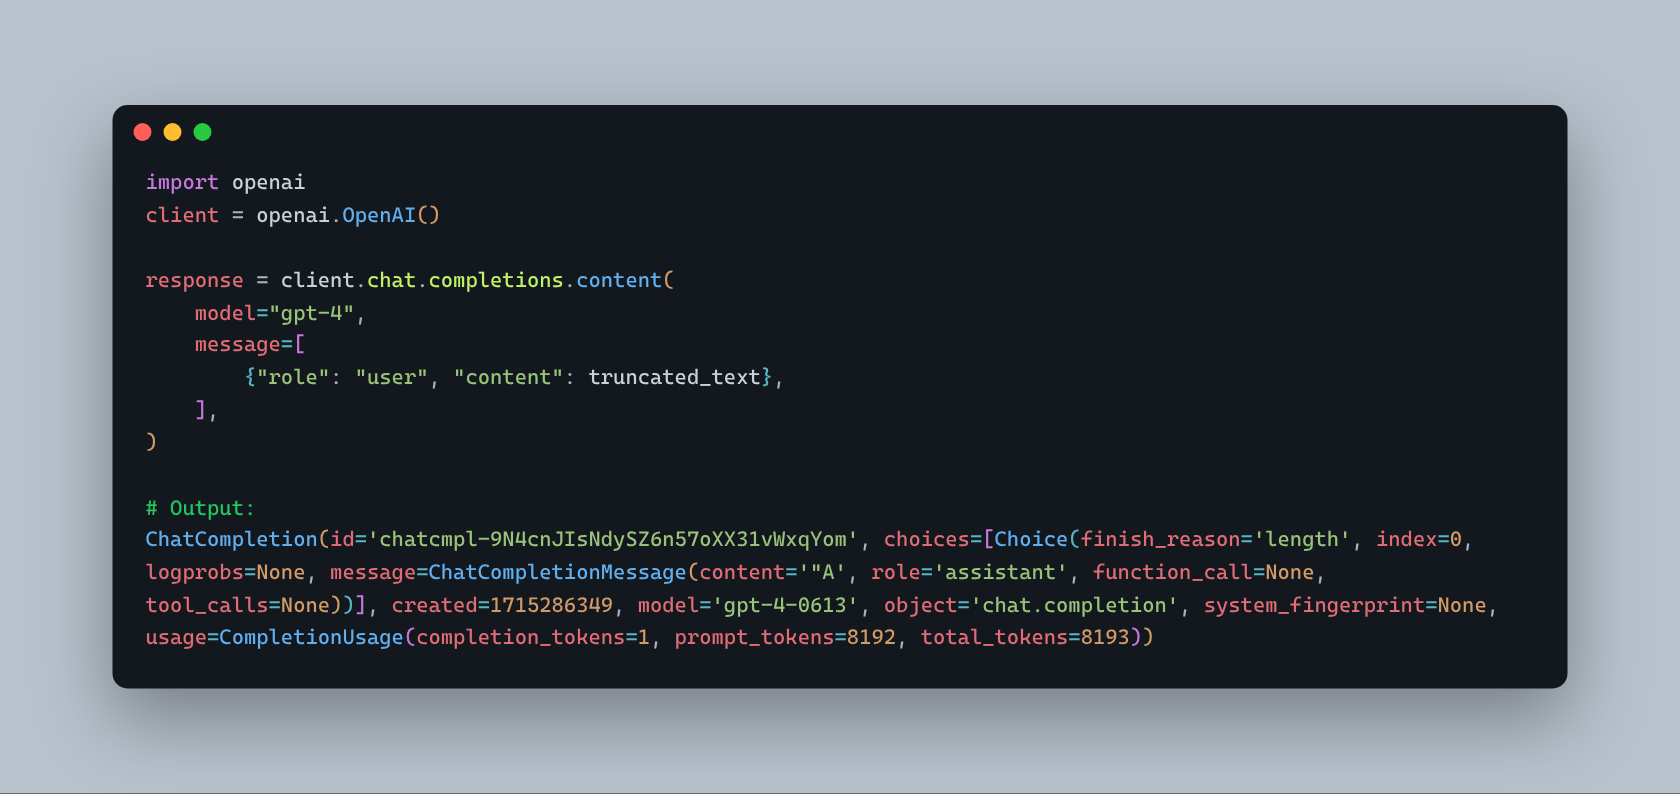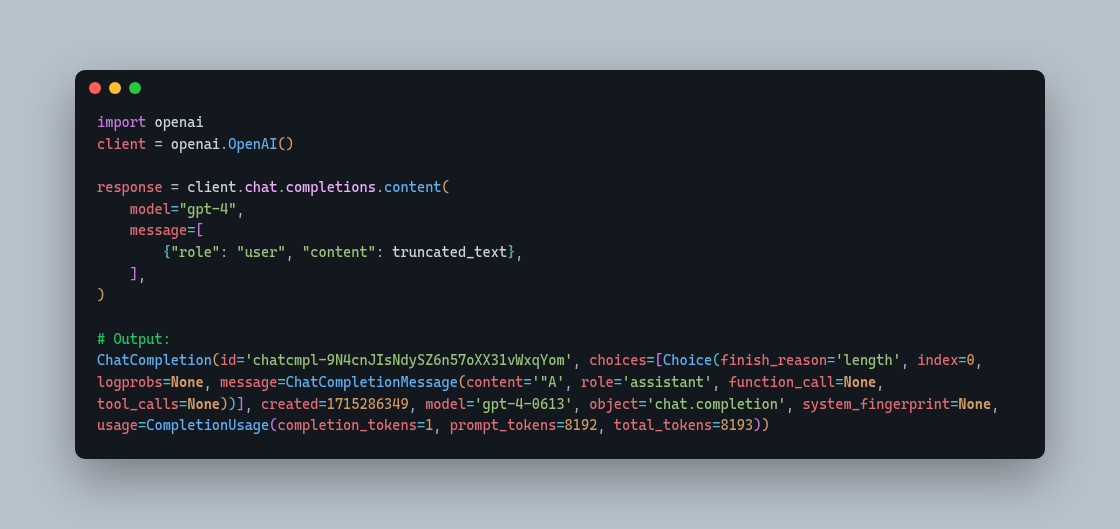--- a/index.html
+++ b/index.html
@@ -43,24 +43,24 @@
     white-space: pre-wrap;
     word-break: break-word;
     color: #c9d1d9;
     font-family: ui-monospace, "SF Mono", "Cascadia Code", Menlo, Consolas, monospace;
   }
   .kw   { color: #c678dd; }
   .mod  { color: #c9d1d9; }
   .var  { color: #e06c75; }
   .op   { color: #56b6c2; }
   .func { color: #61afef; }
-  .attr { color: #f0abfc; }
+  .attr { color: #bef264; }
   .str  { color: #98c379; }
   .num  { color: #d19a66; }
-  .none { color: #d19a66; font-weight: bold; }
+  .none { color: #d19a66; }
   .id   { color: #c9d1d9; }
   .cmt  { color: #22c55e; }
   .pun  { color: #abb2bf; }
   .par  { color: #d19a66; }
   .par2 { color: #c678dd; }
   .par3 { color: #56b6c2; }
 </style>
 </head>
 <body>
 

